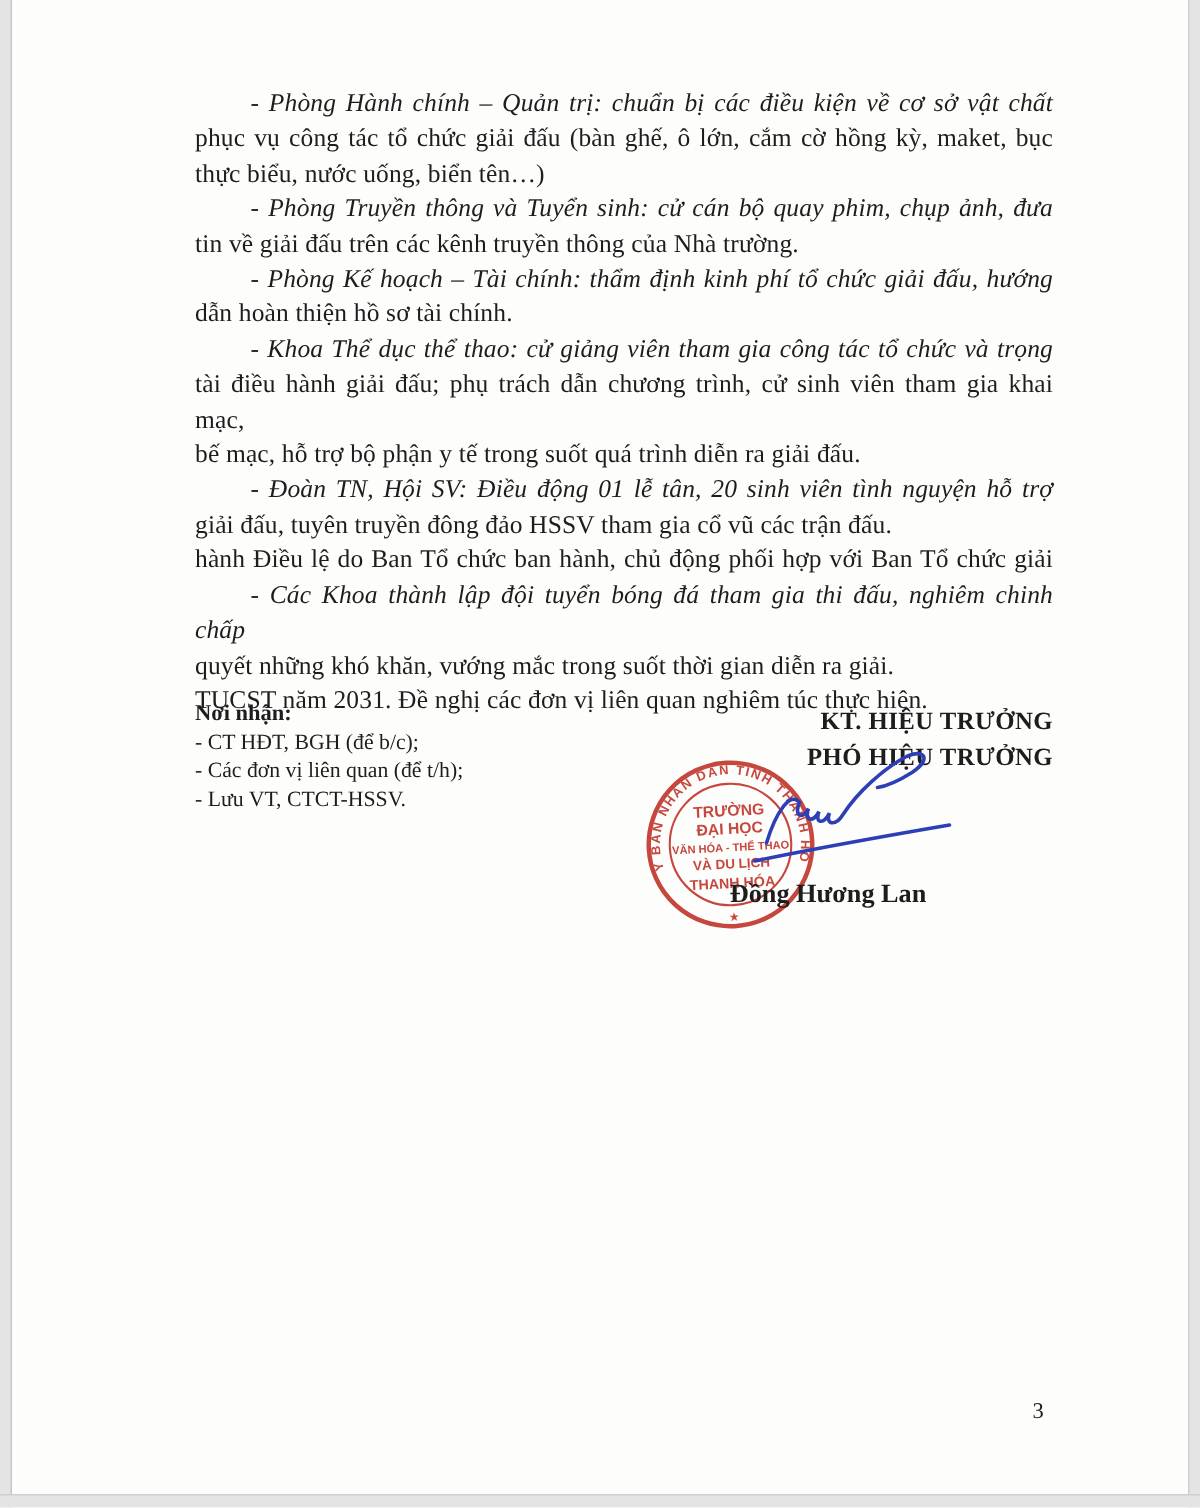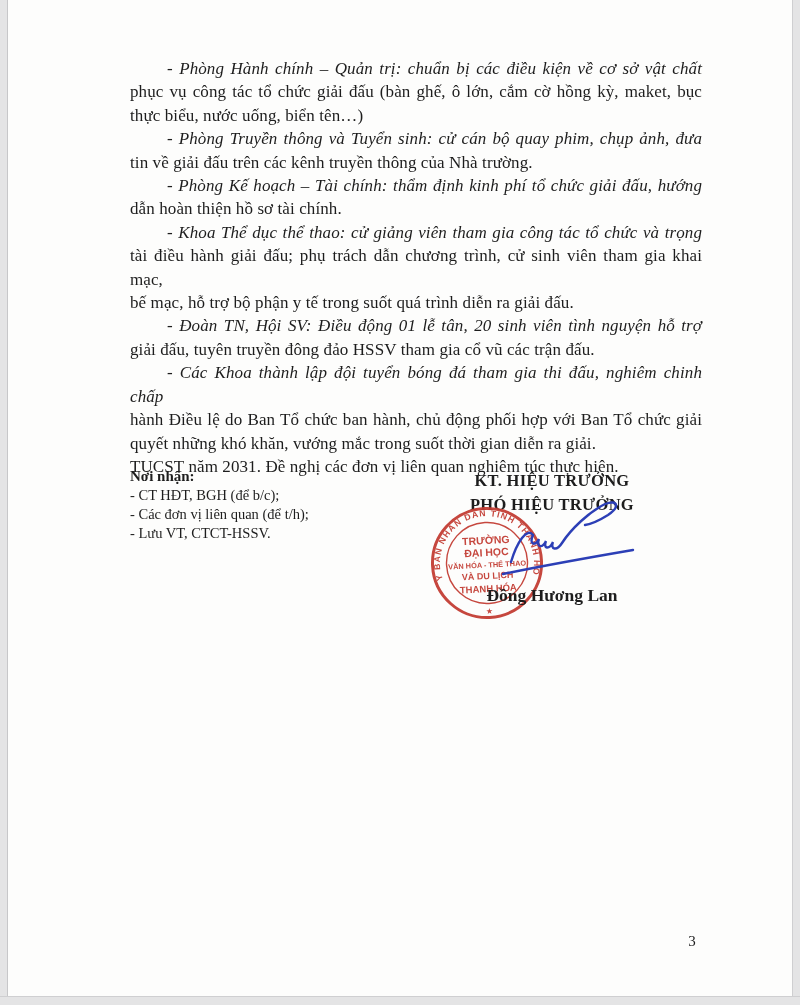--- a/index.html
+++ b/index.html
@@ -32,21 +32,21 @@
   .ln.plast { text-align-last: left; }
 
   
   .recipients { position: absolute; left: 130px; top: 467px; width: 280px; }
   .recip-head { font-weight: bold; font-size: 15px; line-height: 19px; }
   .recip-item { font-size: 14.5px; line-height: 18.8px; }
 
   
   .sign-block {
     position: absolute; left: 402px; top: 469px; width: 300px;
-    text-align: center; z-index: 5;
+    text-align: right; z-index: 5;
   }
   .sign-line { font-weight: bold; font-size: 16.5px; line-height: 24px; letter-spacing: 0.3px; }
 
   .stamp-wrap {
     position: absolute; left: 428px; top: 503px; width: 118px; height: 120px;
     z-index: 6; transform: rotate(-3deg); opacity: 0.93;
   }
   .signature-wrap {
     position: absolute; left: 497px; top: 496px; width: 140px; height: 86px;
     z-index: 7;
@@ -85,22 +85,22 @@
   <div>
     <div class="ln first">- Khoa Thể dục thể thao: cử giảng viên tham gia công tác tổ chức và trọng</div>
     <div class="ln">tài điều hành giải đấu; phụ trách dẫn chương trình, cử sinh viên tham gia khai mạc,</div>
     <div class="ln plast">bế mạc, hỗ trợ bộ phận y tế trong suốt quá trình diễn ra giải đấu.</div>
   </div>
   <div>
     <div class="ln first">- Đoàn TN, Hội SV: Điều động 01 lễ tân, 20 sinh viên tình nguyện hỗ trợ</div>
     <div class="ln plast">giải đấu, tuyên truyền đông đảo HSSV tham gia cổ vũ các trận đấu.</div>
   </div>
   <div>
+    <div class="ln">hành Điều lệ do Ban Tổ chức ban hành, chủ động phối hợp với Ban Tổ chức giải</div>
     <div class="ln first">- Các Khoa thành lập đội tuyển bóng đá tham gia thi đấu, nghiêm chinh chấp</div>
-    <div class="ln">hành Điều lệ do Ban Tổ chức ban hành, chủ động phối hợp với Ban Tổ chức giải</div>
     <div class="ln plast">quyết những khó khăn, vướng mắc trong suốt thời gian diễn ra giải.</div>
   </div>
   <div>
     <div class="ln plast">TUCST năm 2031. Đề nghị các đơn vị liên quan nghiêm túc thực hiện.</div>
   </div>
 </div>
 
 <div class="recipients">
   <div class="recip-head">Nơi nhận:</div>
   <div class="recip-item">- CT HĐT, BGH (để b/c);</div>

